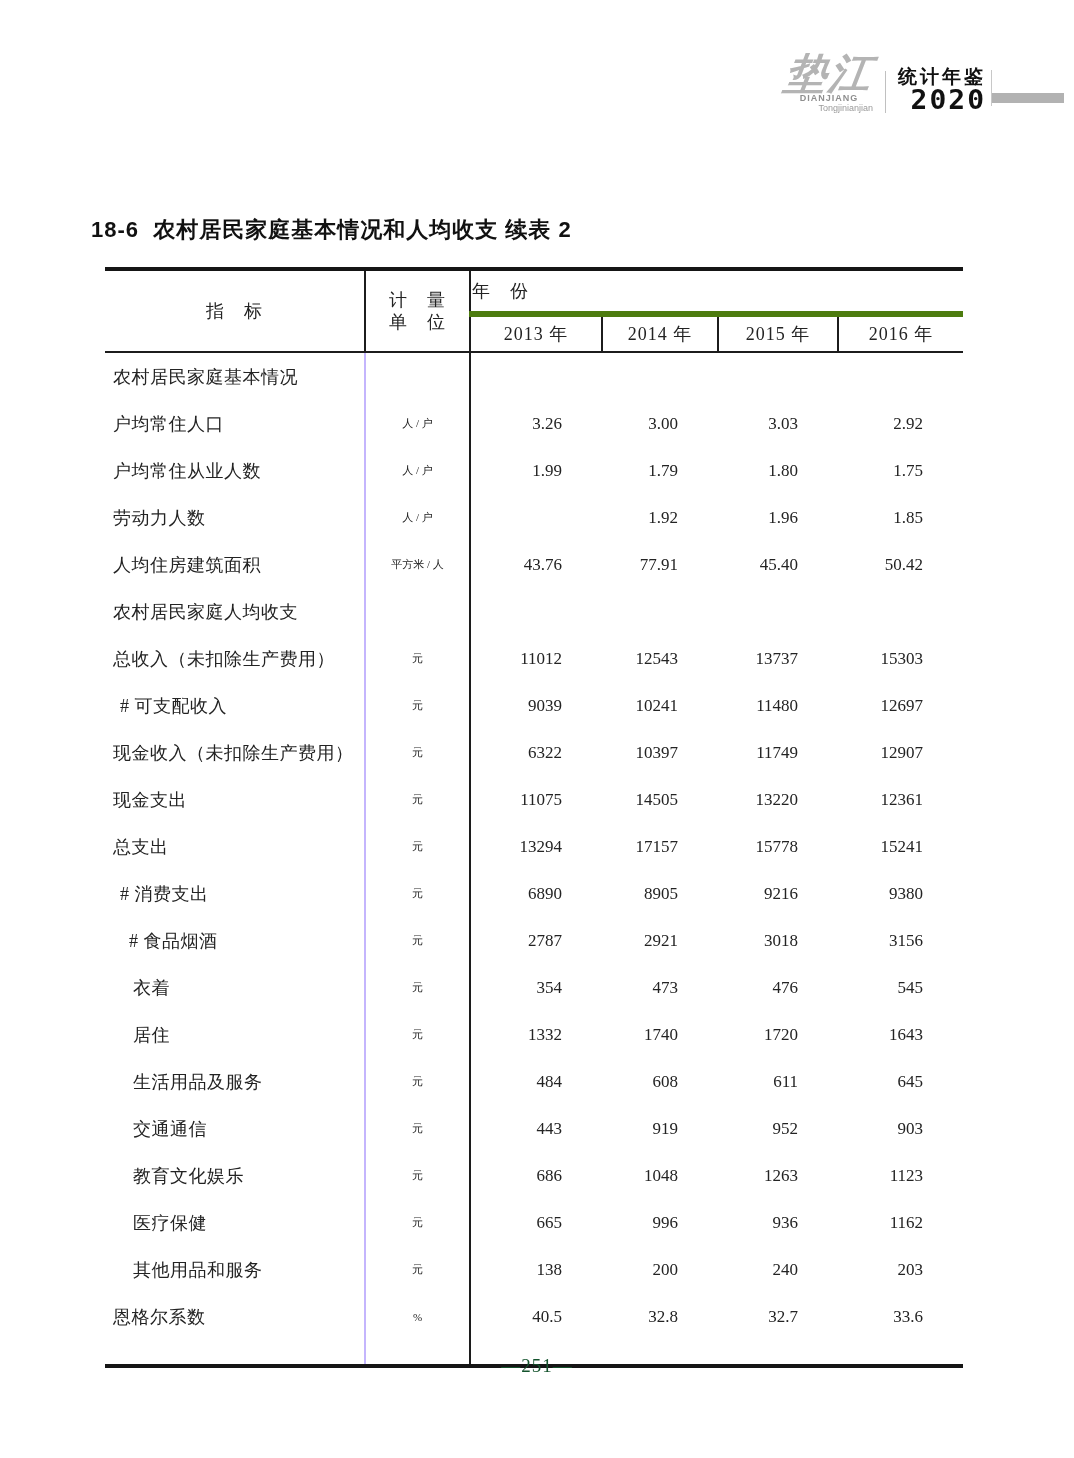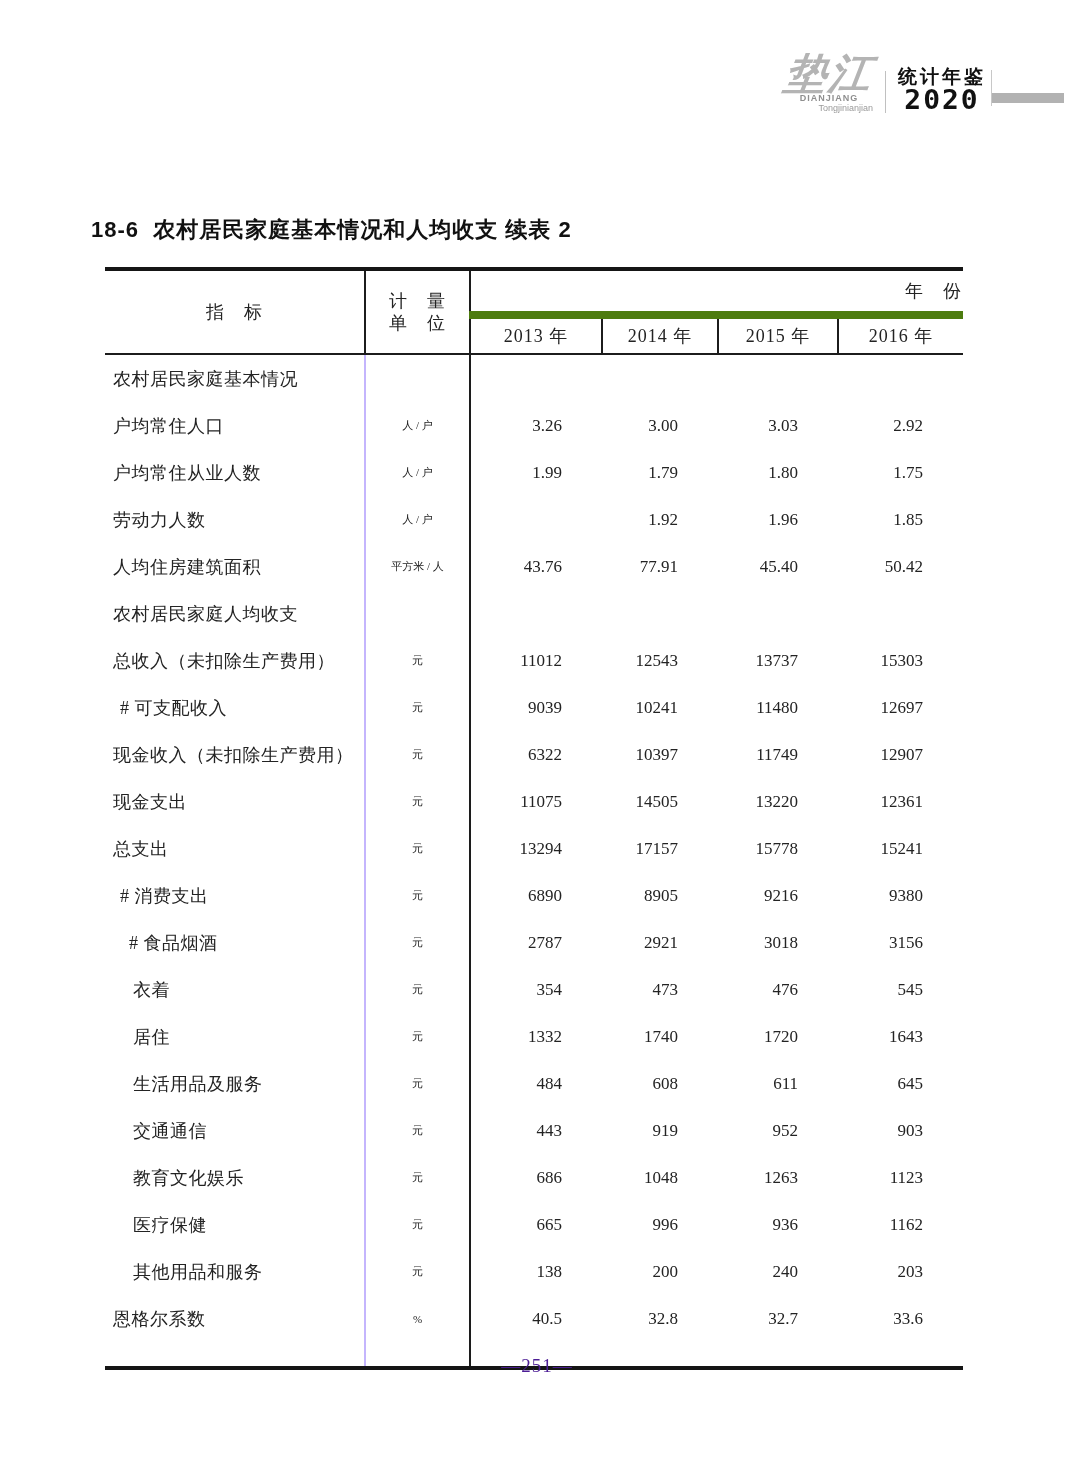--- a/index.html
+++ b/index.html
@@ -48,21 +48,21 @@
     font-family: "Liberation Sans", sans-serif;
     font-size: 9px;
     color: #9a9a9a;
     line-height: 10px;
   }
   .logo-divider {
     width: 1px; height: 42px;
     background: #c0c0c0;
     margin: 0 2px;
   }
-  .logo-right { text-align: center; }
+  .logo-right { text-align: right; }
   .logo-yearbook {
     font-family: "Liberation Sans", sans-serif;
     font-weight: bold;
     font-size: 19px;
     color: #111;
     letter-spacing: 3px;
     line-height: 20px;
   }
   .logo-year {
     font-family: "DejaVu Sans Mono", monospace;
@@ -125,22 +125,22 @@
   .col-y4    { width: 125px; }
 
   th.h-indicator, th.h-unit {
     border-right: 2px solid #1c1c1c;
     border-bottom: 2px solid #1c1c1c;
     text-align: center;
     vertical-align: middle;
   }
   th.h-yeargroup {
     height: 38px;
-    border-bottom: 8px solid #4d7c0f;
-    text-align: right;
+    border-bottom: 6px solid #4d7c0f;
+    text-align: left;
     vertical-align: middle;
   }
   tr.h-years th {
     height: 32px;
     border-bottom: 2px solid #1c1c1c;
     text-align: center;
     vertical-align: middle;
   }
   tr.h-years th + th { border-left: 2px solid #1c1c1c; }
   .h-unit-line { display: block; line-height: 22px; }
@@ -166,21 +166,21 @@
   }
   tr.spacer-row td { height: 22px; }
 
   
   .page-footer {
     position: absolute;
     left: 0; top: 1355px;
     width: 100%;
     text-align: center;
     font-size: 19px;
-    color: #4c1d95;
+    color: #14532d;
     letter-spacing: 1px;
   }
 </style>
 </head>
 <body>
 
 <div class="page">
 
   <div class="logo">
     <div class="logo-left">

